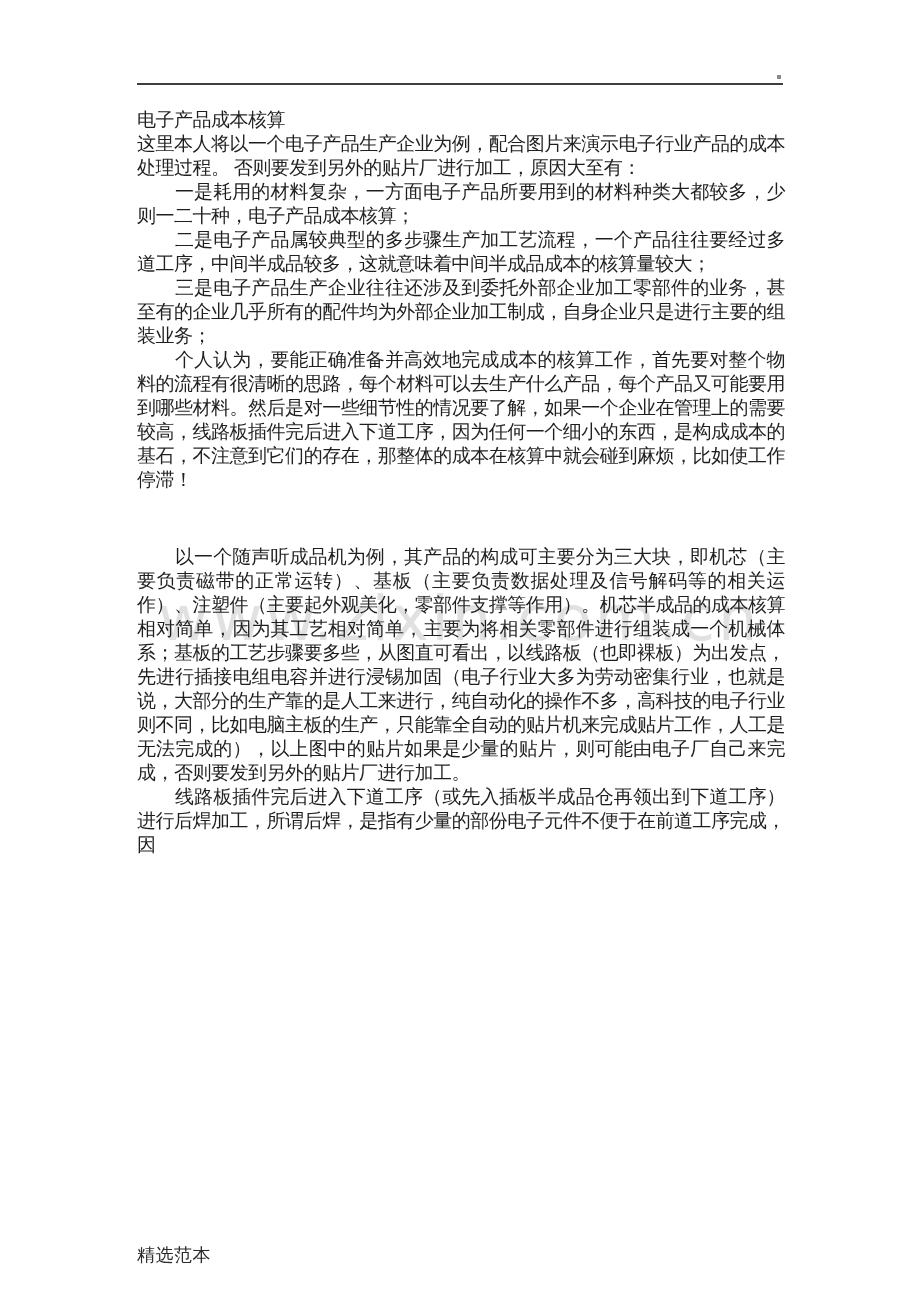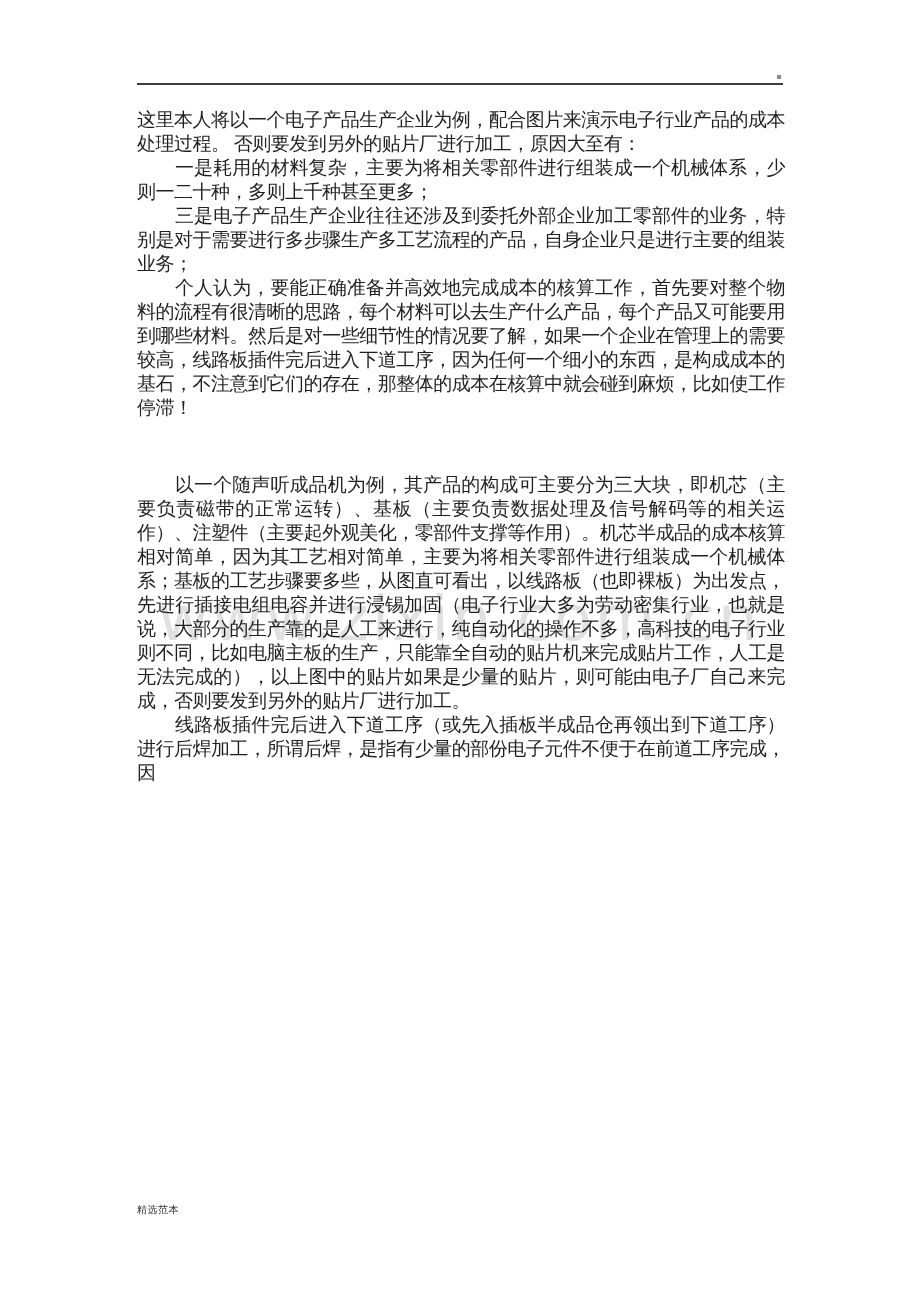--- a/index.html
+++ b/index.html
@@ -65,42 +65,44 @@
   }
   .para.indent {
     text-indent: 2em;
   }
   .gap-before {
     margin-top: 53px !important;
   }
   .footer {
     position: absolute;
     left: 137px;
-    top: 1203px;
+    top: 1243px;
     z-index: 1;
-    font-size: 10px;
+    font-size: 18px;
     color: #2b2b2b;
     letter-spacing: 0.5px;
   }
 </style>
 </head>
 <body>
 
 <div class="page">
 
   <div class="header-rule"></div>
   <div class="header-dot"></div>
 
   <div class="watermark">www.zixin.com.cn</div>
 
   <div class="content">
+    <p class="title">电子产品成本核算</p>
 
     <p class="para">这里本人将以一个电子产品生产企业为例，配合图片来演示电子行业产品的成本处理过程。 否则要发到另外的贴片厂进行加工，原因大至有：</p>
-    <p class="para indent">一是耗用的材料复杂，主要为将相关零部件进行组装成一个机械体系，少则一二十种，多则上千种甚至更多；</p>
-    <p class="para indent">三是电子产品生产企业往往还涉及到委托外部企业加工零部件的业务，特别是对于需要进行多步骤生产多工艺流程的产品，自身企业只是进行主要的组装业务；</p>
+    <p class="para indent">一是耗用的材料复杂，一方面电子产品所要用到的材料种类大都较多，少则一二十种，电子产品成本核算；</p>
+    <p class="para indent">二是电子产品属较典型的多步骤生产加工艺流程，一个产品往往要经过多道工序，中间半成品较多，这就意味着中间半成品成本的核算量较大；</p>
+    <p class="para indent">三是电子产品生产企业往往还涉及到委托外部企业加工零部件的业务，甚至有的企业几乎所有的配件均为外部企业加工制成，自身企业只是进行主要的组装业务；</p>
     <p class="para indent">个人认为，要能正确准备并高效地完成成本的核算工作，首先要对整个物料的流程有很清晰的思路，每个材料可以去生产什么产品，每个产品又可能要用到哪些材料。然后是对一些细节性的情况要了解，如果一个企业在管理上的需要较高，线路板插件完后进入下道工序，因为任何一个细小的东西，是构成成本的基石，不注意到它们的存在，那整体的成本在核算中就会碰到麻烦，比如使工作停滞！</p>
     <p class="para indent gap-before">以一个随声听成品机为例，其产品的构成可主要分为三大块，即机芯（主要负责磁带的正常运转）、基板（主要负责数据处理及信号解码等的相关运作）、注塑件（主要起外观美化，零部件支撑等作用）。机芯半成品的成本核算相对简单，因为其工艺相对简单，主要为将相关零部件进行组装成一个机械体系；基板的工艺步骤要多些，从图直可看出，以线路板（也即裸板）为出发点，先进行插接电组电容并进行浸锡加固（电子行业大多为劳动密集行业，也就是说，大部分的生产靠的是人工来进行，纯自动化的操作不多，高科技的电子行业则不同，比如电脑主板的生产，只能靠全自动的贴片机来完成贴片工作，人工是无法完成的），以上图中的贴片如果是少量的贴片，则可能由电子厂自己来完成，否则要发到另外的贴片厂进行加工。</p>
     <p class="para indent">线路板插件完后进入下道工序（或先入插板半成品仓再领出到下道工序）进行后焊加工，所谓后焊，是指有少量的部份电子元件不便于在前道工序完成，因</p>
   </div>
 
   <div class="footer">精选范本</div>
 
 </div>
 
 </body></html>

